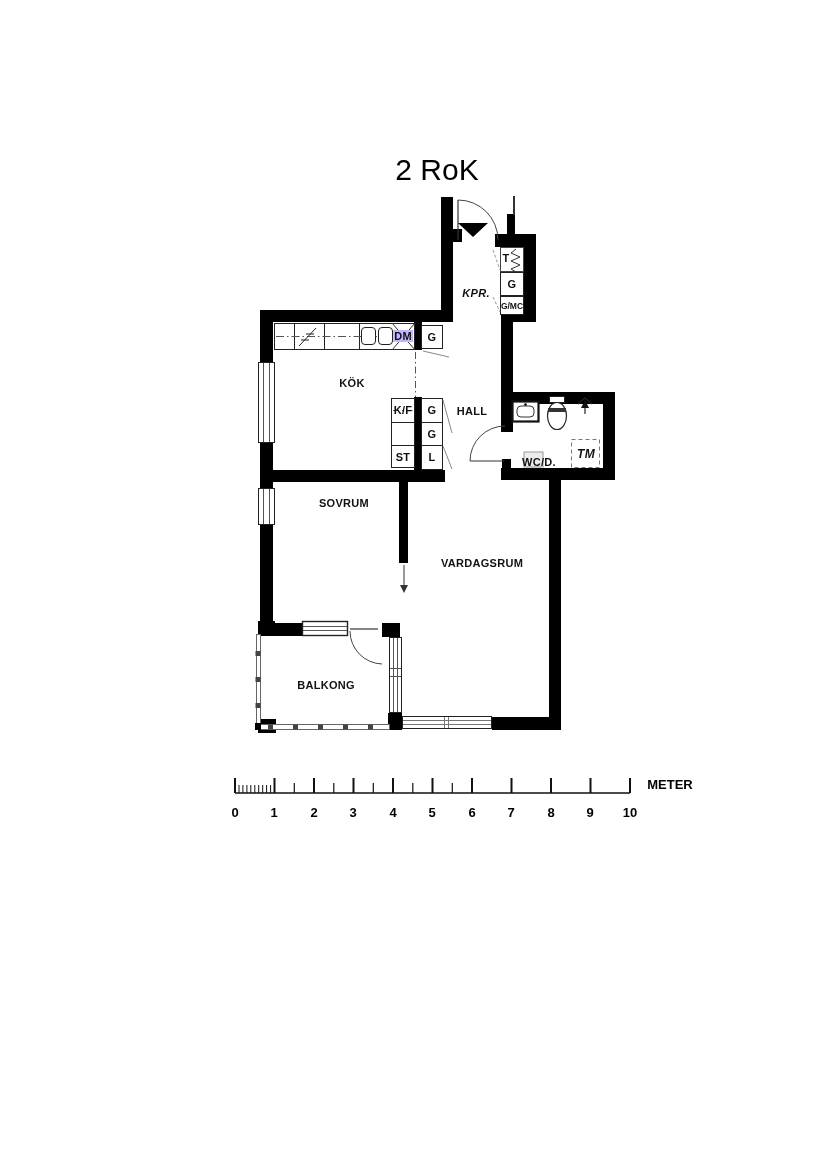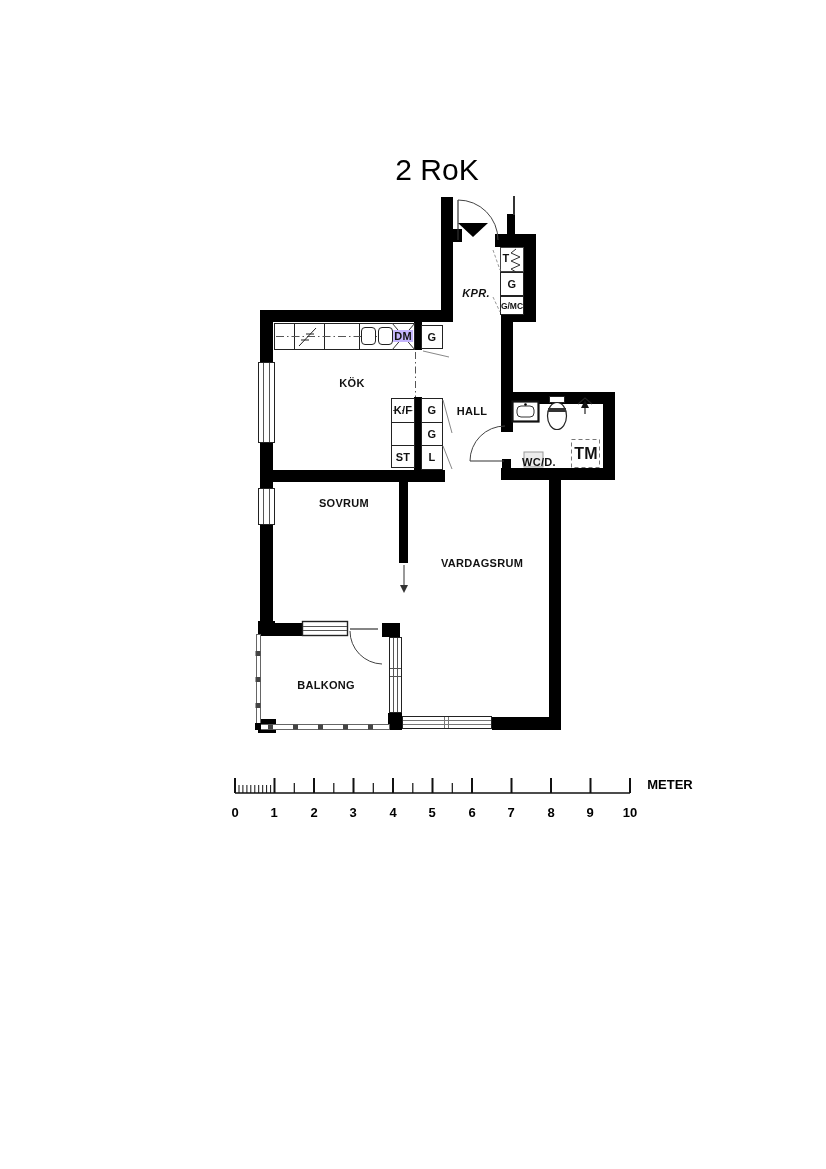--- a/index.html
+++ b/index.html
@@ -3,21 +3,21 @@
 <meta charset="utf-8">
 <style>
   html,body{margin:0;padding:0;background:#fff;}
   #page{position:relative;width:826px;height:1169px;background:#fff;overflow:hidden;
         font-family:"Liberation Sans",sans-serif;}
   .wall{position:absolute;background:#000;}
   .lbl{position:absolute;transform:translate(-50%,-50%);
        font:bold 11px "Liberation Sans",sans-serif;color:#111;
        white-space:nowrap;letter-spacing:.3px;}
   .lbl.sm{font-size:8.5px;letter-spacing:0;}
-  .lbl.med{font-size:16px;}
+  .lbl.med{font-size:12px;font-style:italic;}
   .lbl.bg{background:#c4b5fd;padding:0 1px;}
   .title{position:absolute;transform:translate(-50%,-50%);
          font:400 30px "Liberation Sans",sans-serif;color:#000;white-space:nowrap;}
   .num{position:absolute;transform:translate(-50%,-50%);
        font:bold 13px "Liberation Sans",sans-serif;color:#000;}
   svg{position:absolute;left:0;top:0;}
 </style>
 </head>
 <body>
 

